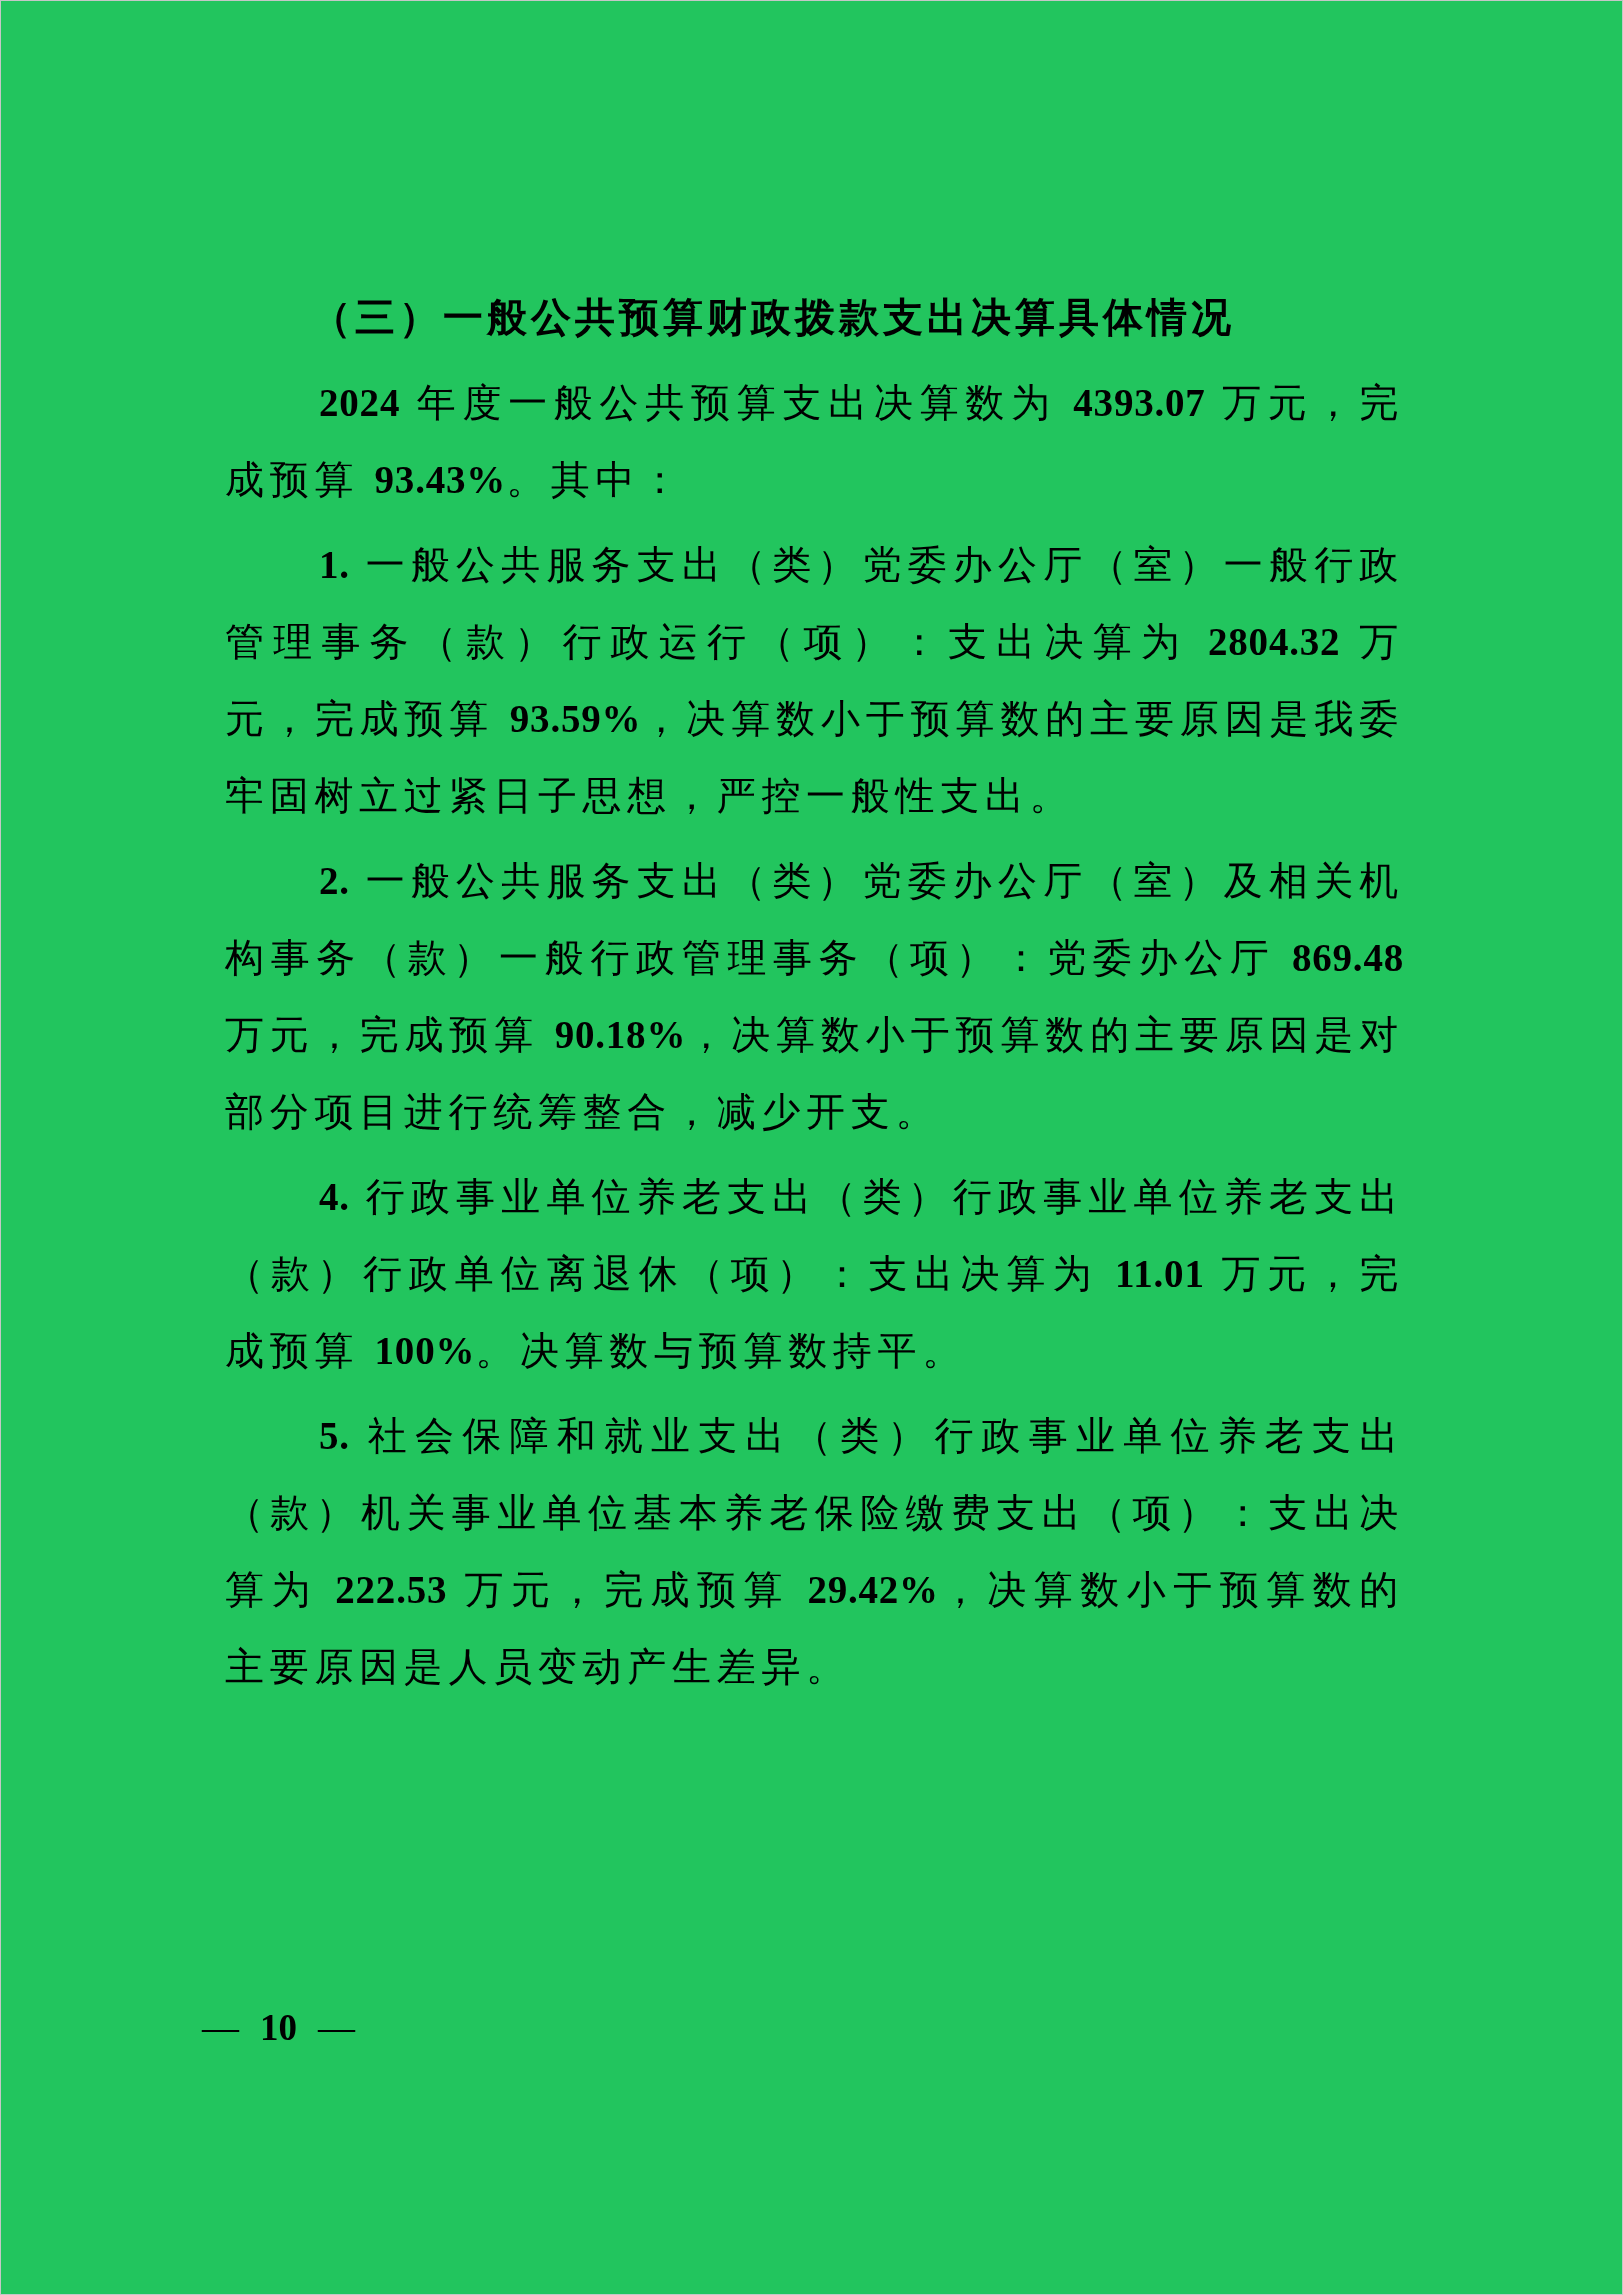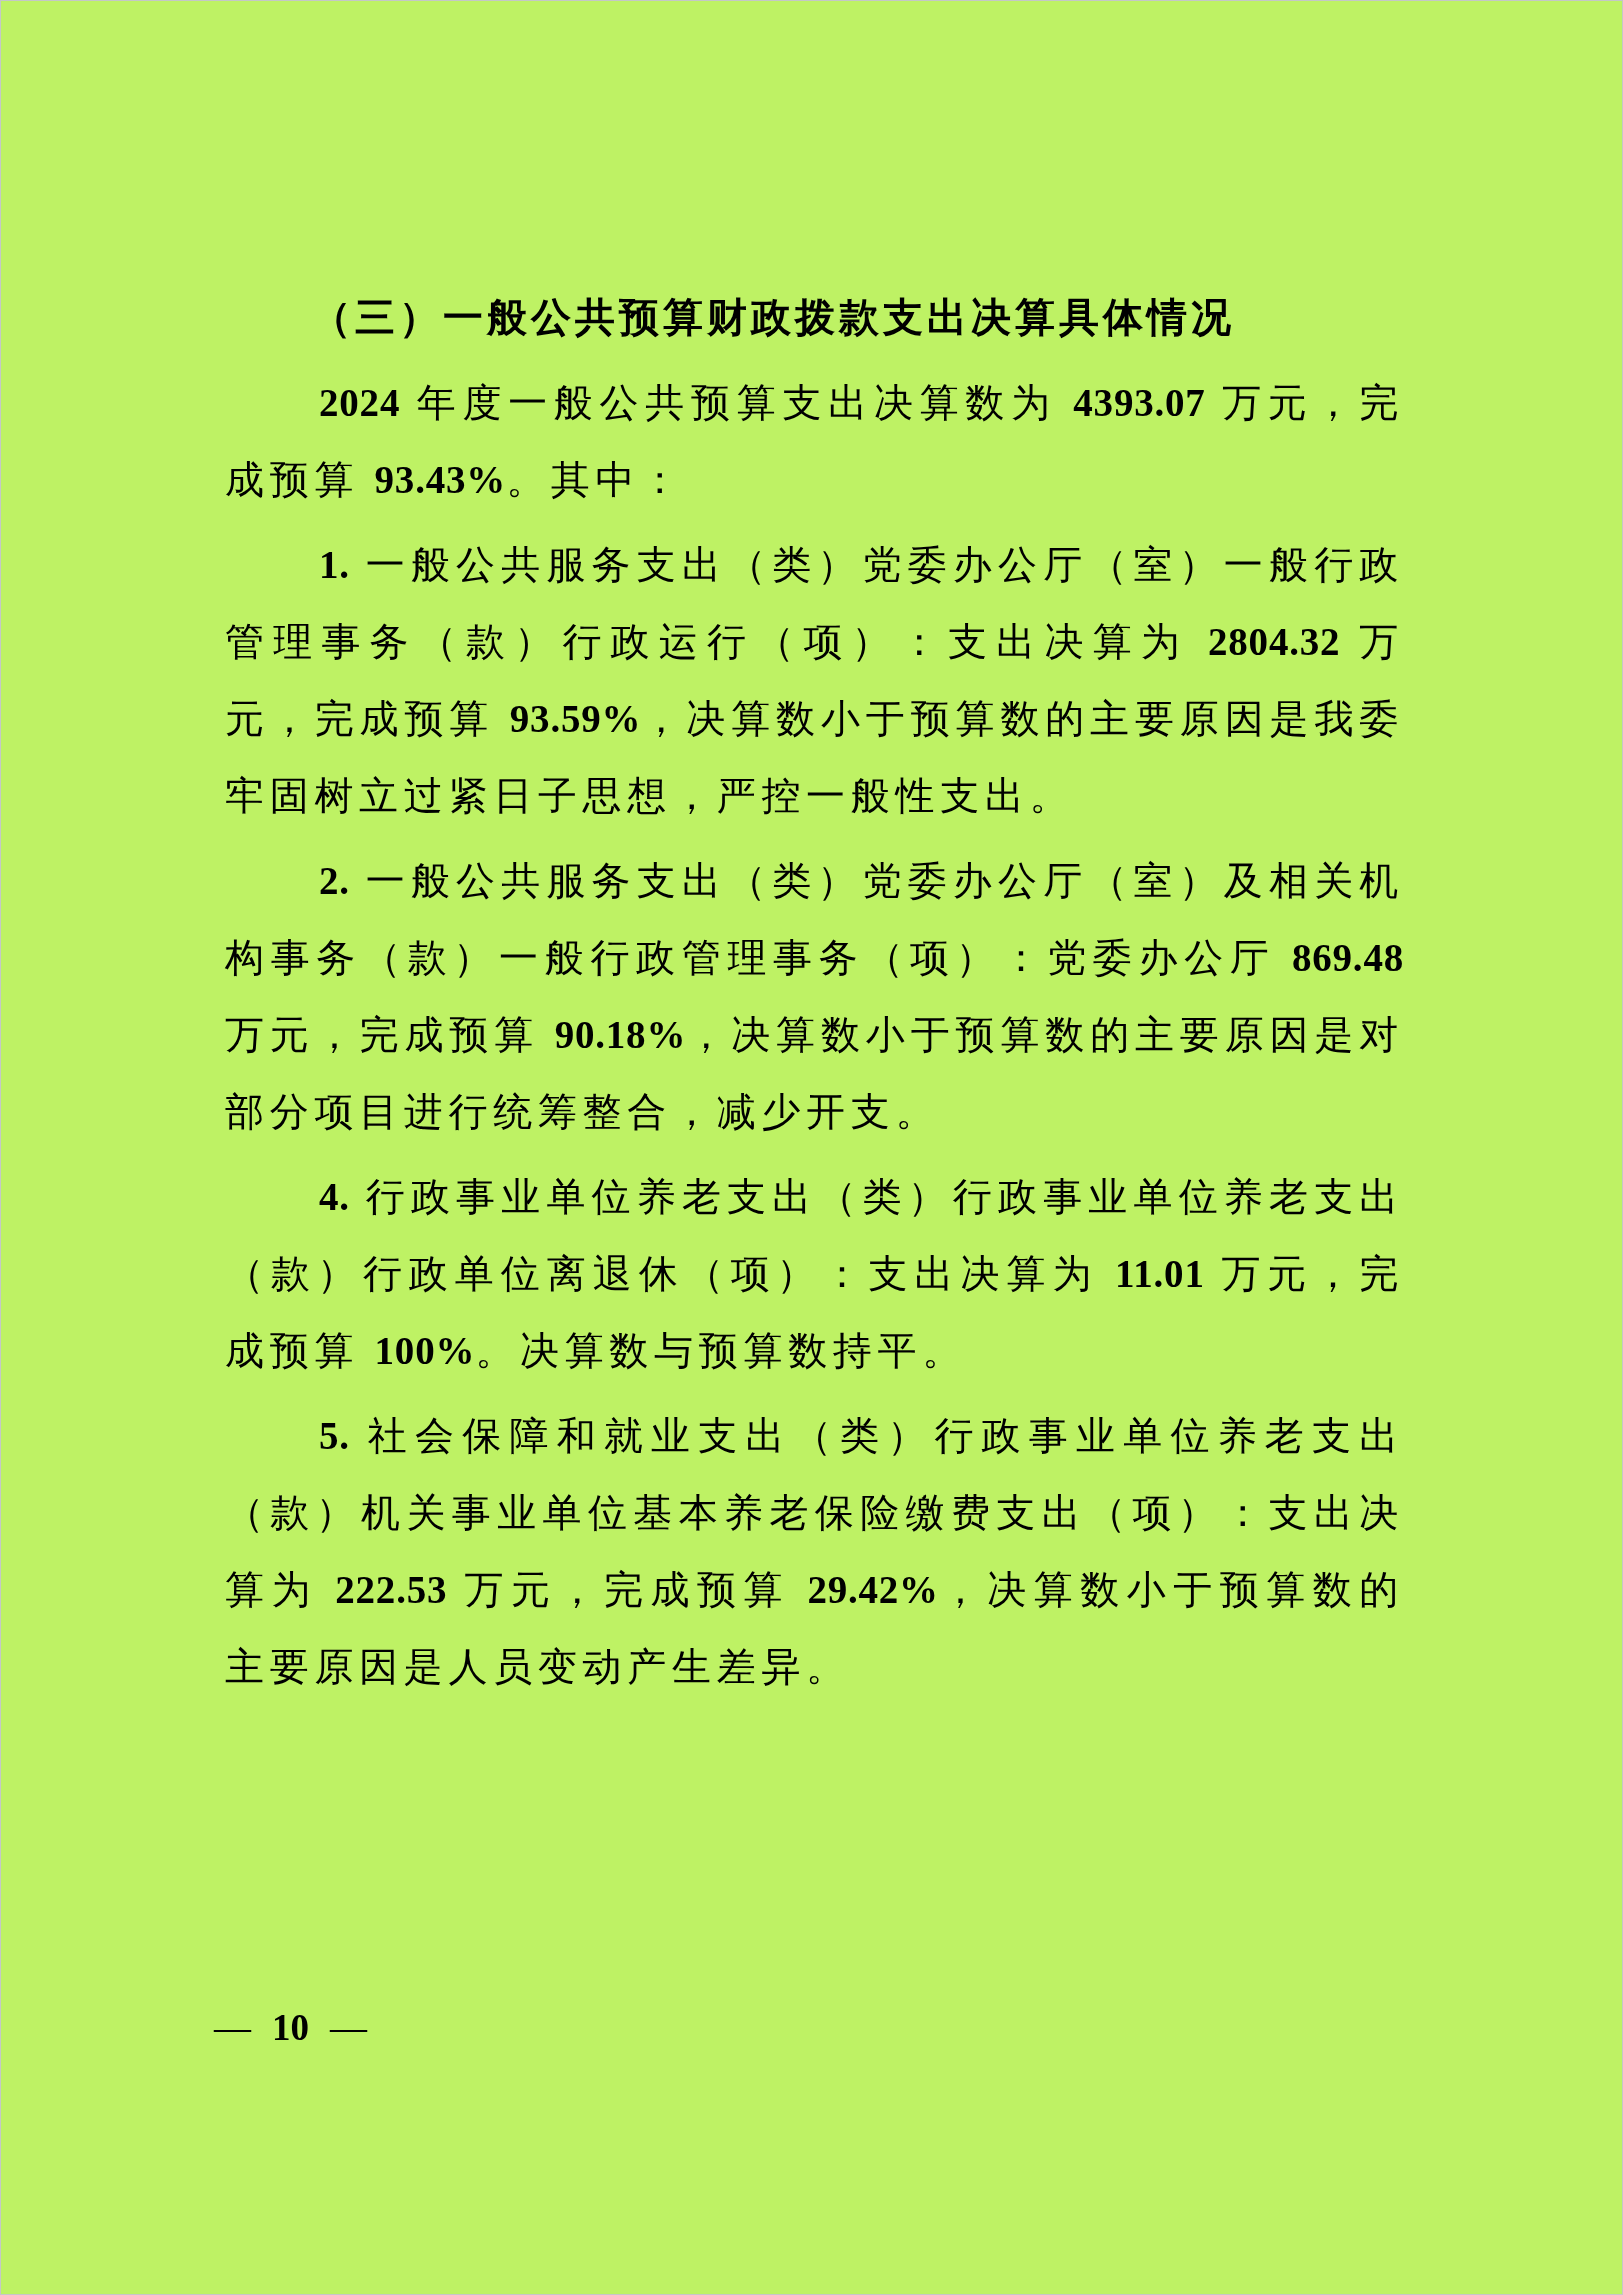--- a/index.html
+++ b/index.html
@@ -42,39 +42,39 @@
     text-align: justify;
     text-justify: inter-character;
   }
   .para b {
     font-family: "Liberation Serif", "DejaVu Serif", serif;
     font-weight: bold;
     letter-spacing: 0.8px;
   }
   .footer {
     position: absolute;
-    left: 213px;
+    left: 201px;
     top: 1998px;
     font-size: 37px;
     line-height: 57px;
     letter-spacing: 0;
     white-space: nowrap;
   }
   .footer .dash {
     font-weight: normal;
   }
   .footer .pagenum {
     font-weight: bold;
     margin: 0 21px;
   }
 </style>
 </head>
 <body>
 
-<div class="page" style="background: #bef264; border-color: rgb(196, 199, 199); color: rgb(0, 0, 0); text-decoration: underline;">
+<div class="page" style="background: #22c55e; border-color: rgb(196, 199, 199); color: rgb(0, 0, 0); text-decoration: underline;">
   <div class="content">
     <h2 class="heading">（三）一般公共预算财政拨款支出决算具体情况</h2>
     <div id="paragraphs">
         <p class="para"><b>2024</b><span> 年度一般公共预算支出决算数为 </span><b>4393.07</b><span> 万元，完成预算 </span><b>93.43%</b><span>。其中：</span></p>
         <p class="para"><b>1.</b><span> 一般公共服务支出（类）党委办公厅（室）一般行政管理事务（款）行政运行（项）：支出决算为 </span><b>2804.32</b><span> 万元，完成预算 </span><b>93.59%</b><span>，决算数小于预算数的主要原因是我委牢固树立过紧日子思想，严控一般性支出。</span></p>
         <p class="para"><b>2.</b><span> 一般公共服务支出（类）党委办公厅（室）及相关机构事务（款）一般行政管理事务（项）：党委办公厅 </span><b>869.48</b><span> 万元，完成预算 </span><b>90.18%</b><span>，决算数小于预算数的主要原因是对部分项目进行统筹整合，减少开支。</span></p>
         <p class="para"><b>4.</b><span> 行政事业单位养老支出（类）行政事业单位养老支出（款）行政单位离退休（项）：支出决算为 </span><b>11.01</b><span> 万元，完成预算 </span><b>100%</b><span>。决算数与预算数持平。</span></p>
         <p class="para"><b>5.</b><span> 社会保障和就业支出（类）行政事业单位养老支出（款）机关事业单位基本养老保险缴费支出（项）：支出决算为 </span><b>222.53</b><span> 万元，完成预算 </span><b>29.42%</b><span>，决算数小于预算数的主要原因是人员变动产生差异。</span></p>
       </div>
   </div>

